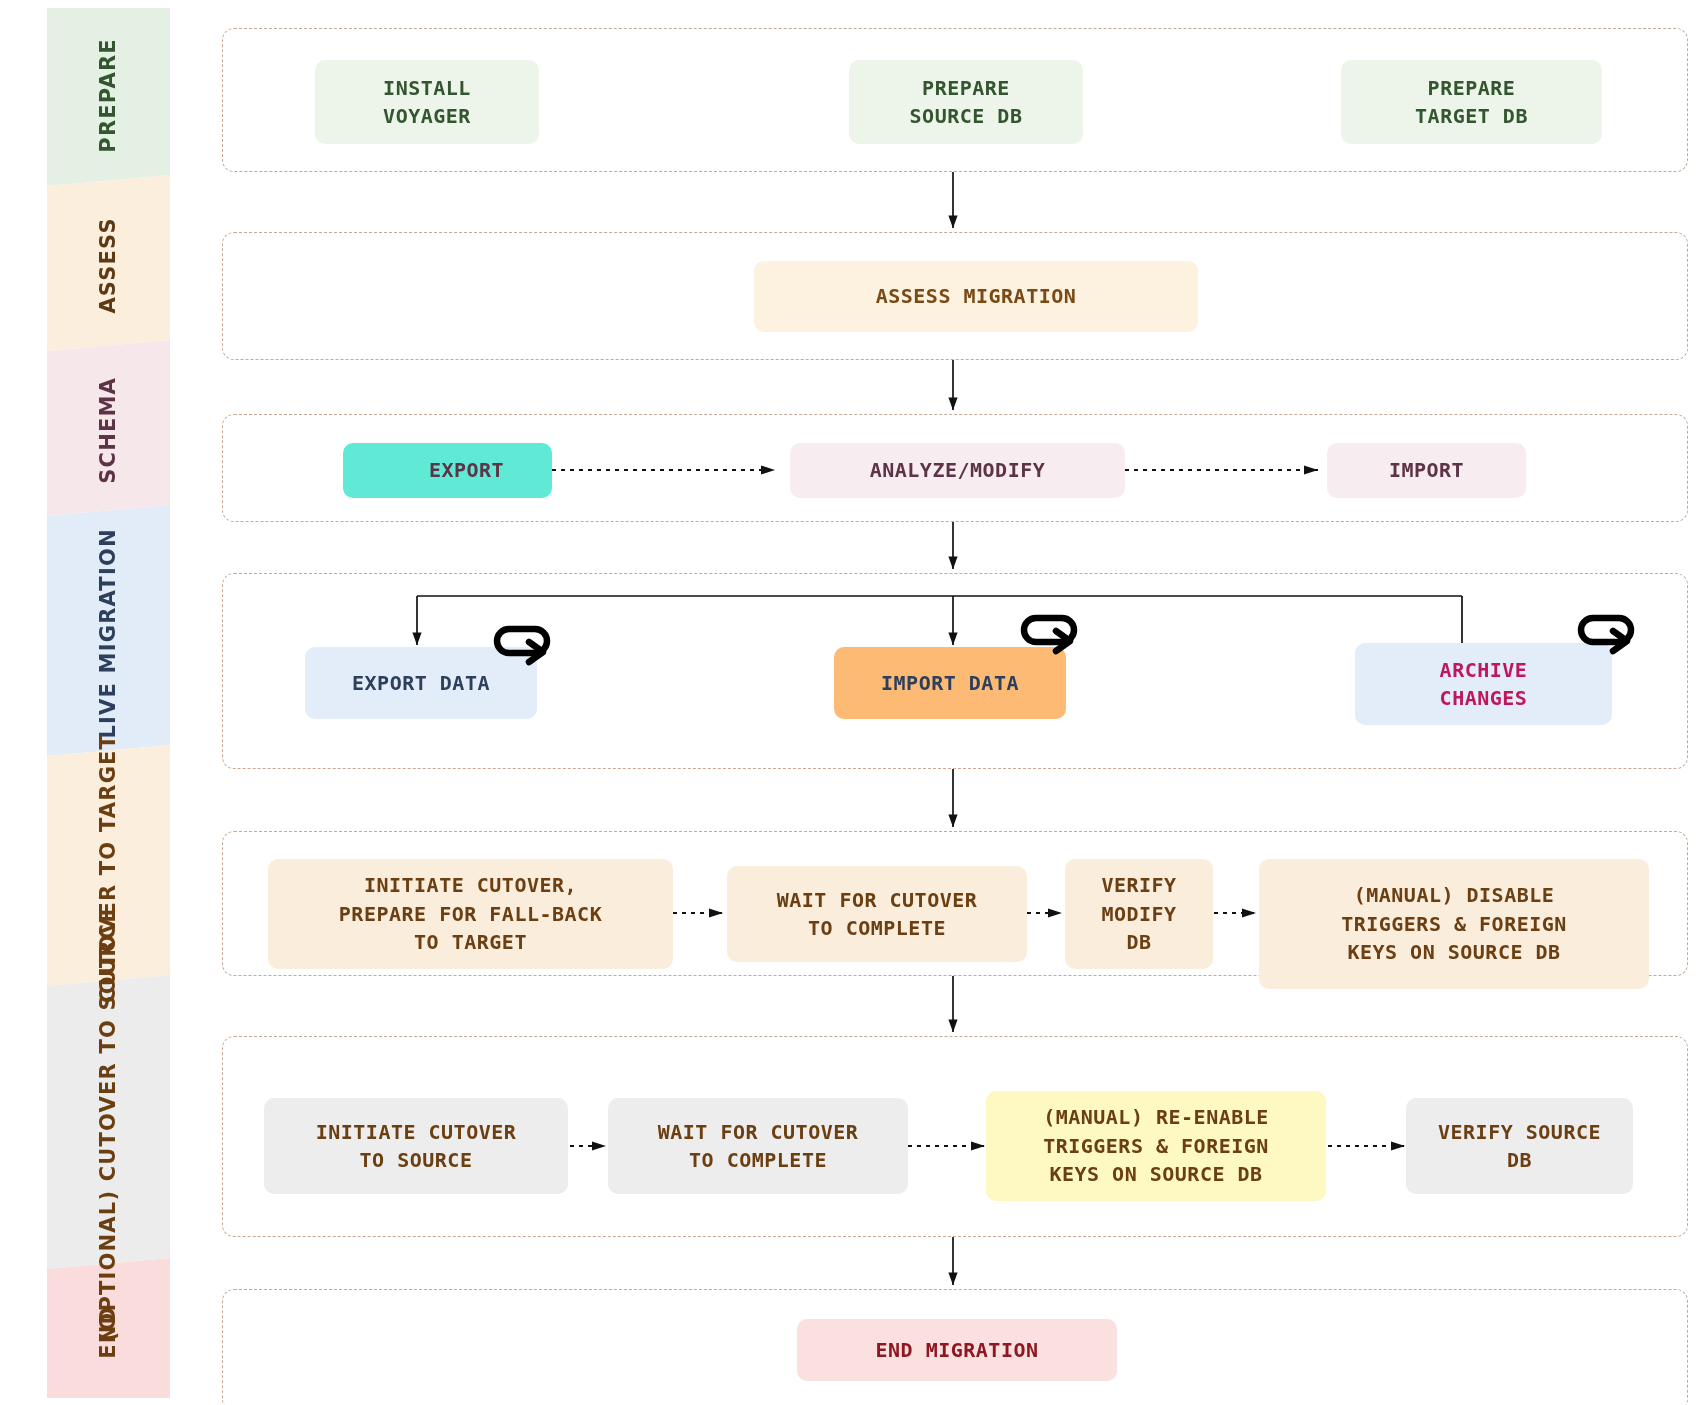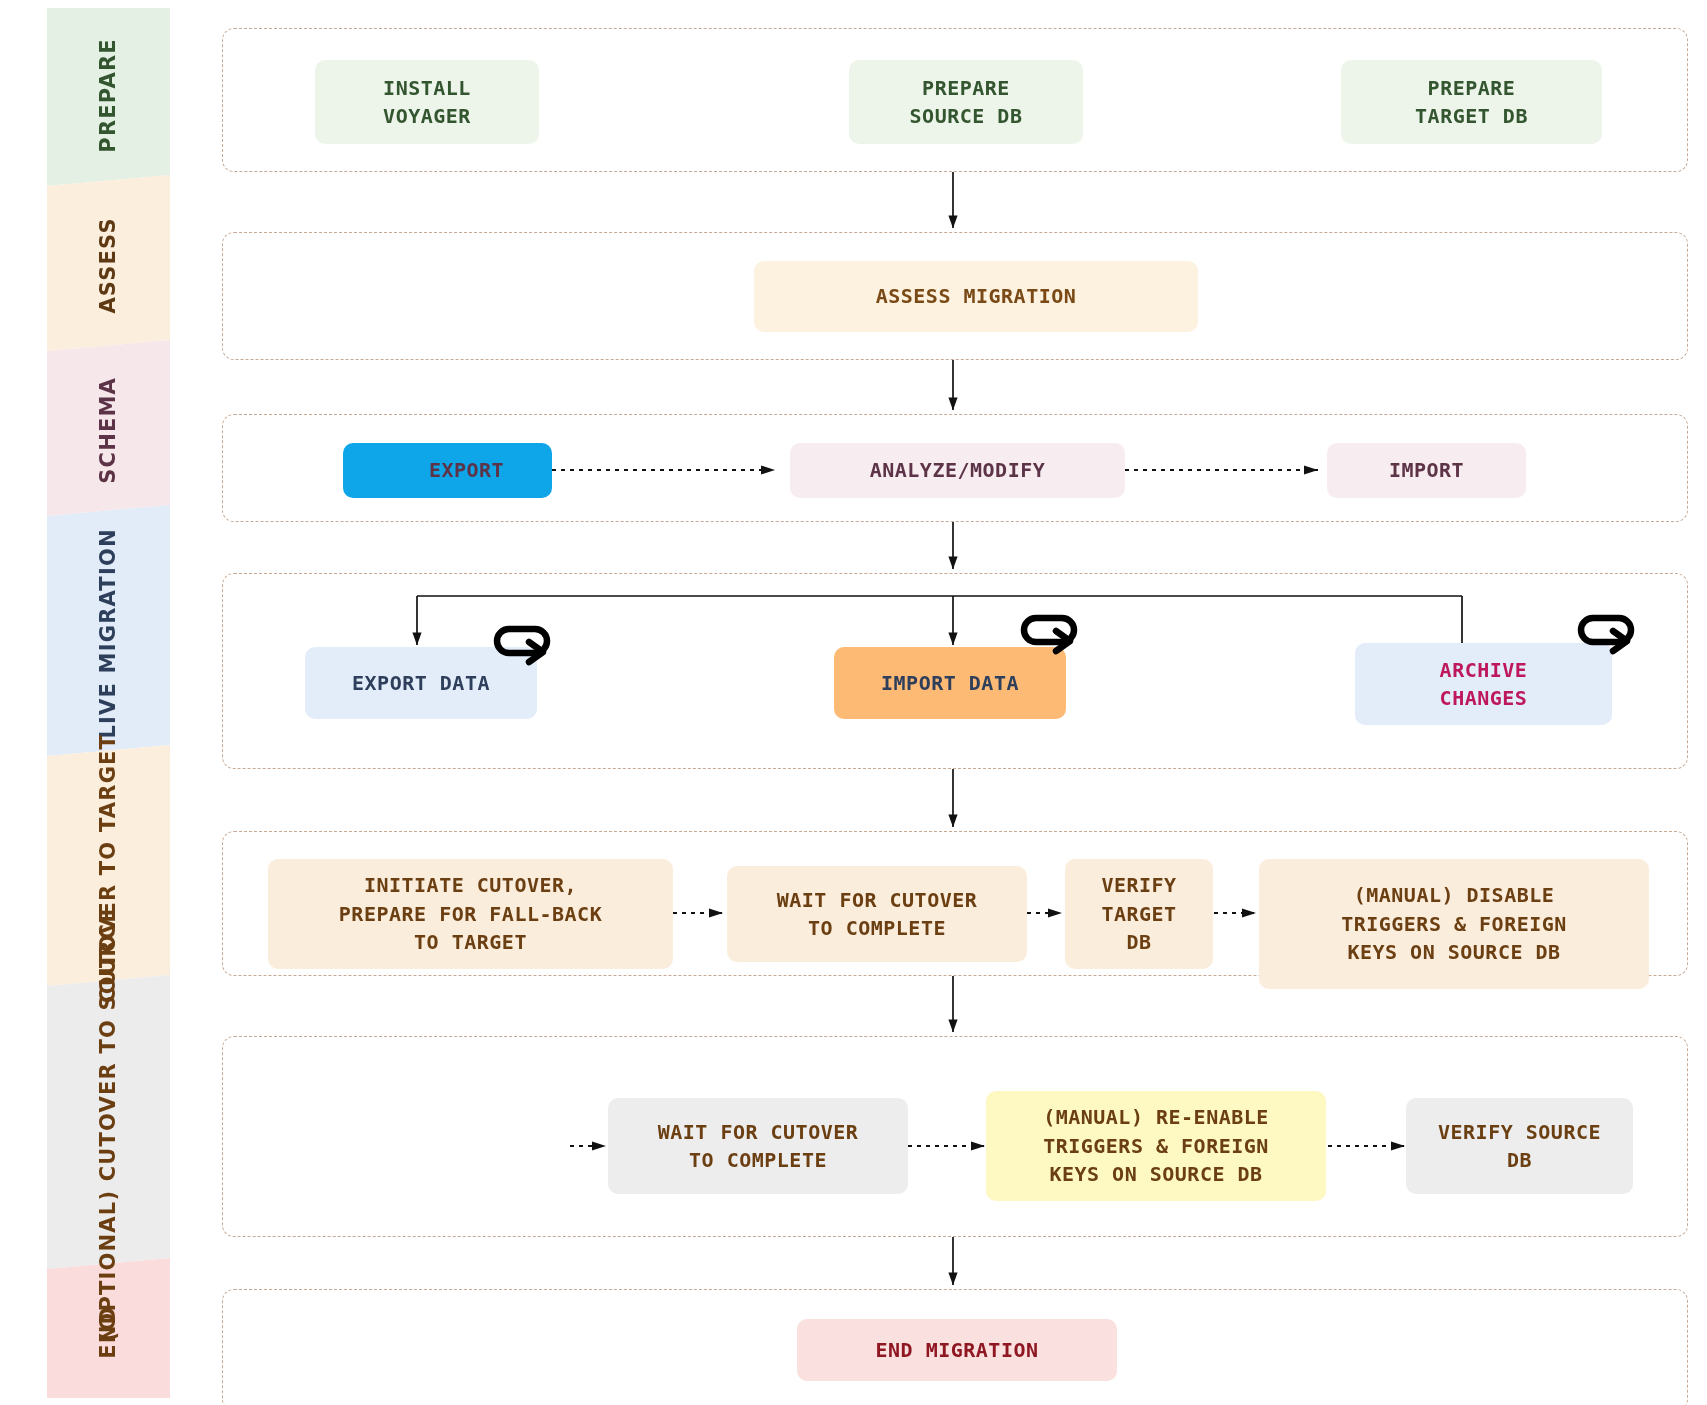--- a/index.html
+++ b/index.html
@@ -165,21 +165,21 @@
 
   <div class="node" style="left:315px;top:60px;width:224px;height:84px;background:#edf5ea;color:#33552f;">INSTALL
 VOYAGER</div>
   <div class="node" style="left:849px;top:60px;width:234px;height:84px;background:#edf5ea;color:#33552f;">PREPARE
 SOURCE DB</div>
   <div class="node" style="left:1341px;top:60px;width:261px;height:84px;background:#edf5ea;color:#33552f;">PREPARE
 TARGET DB</div>
 
   <div class="node" style="left:754px;top:261px;width:444px;height:71px;background:#fdf1e0;color:#7a4a16;">ASSESS MIGRATION</div>
 
-  <div class="node" style="left:343px;top:443px;width:209px;height:55px;background:#0ea5e9;color:#5c3347;padding-left:48px;">EXPORT</div>
+  <div class="node" style="left:343px;top:443px;width:209px;height:55px;background:#5eead4;color:#5c3347;padding-left:48px;">EXPORT</div>
   <div class="node" style="left:790px;top:443px;width:335px;height:55px;background:#f7ecef;color:#5c3347;">ANALYZE/MODIFY</div>
   <div class="node" style="left:305px;top:647px;width:232px;height:72px;background:#e3ecf9;color:#2e3f5c;">EXPORT DATA</div>
 
   <div class="node" style="left:1327px;top:443px;width:199px;height:55px;background:#f7ecef;color:#5c3347;">IMPORT</div>
   <div class="node" style="left:834px;top:647px;width:232px;height:72px;background:#fdba74;color:#2e3f5c;">IMPORT DATA</div>
   <div class="node" style="left:1355px;top:643px;width:257px;height:82px;background:#e3ecf9;color:#be185d;">ARCHIVE
 CHANGES</div>
 
   <svg class="loop-icon" style="left:489px;top:619px;" width="66" height="52" viewBox="0 0 66 52">
     <path d="M20,10 L46,10 A10,10 0 0 1 46,34 L20,34 A10,10 0 0 1 20,10" fill="none" stroke="#000" stroke-width="6.5" stroke-linecap="round"></path>
@@ -193,26 +193,28 @@
     <path d="M20,10 L46,10 A10,10 0 0 1 46,34 L20,34 A10,10 0 0 1 20,10" fill="none" stroke="#000" stroke-width="6.5" stroke-linecap="round"></path>
     <path d="M40,23 L54,33 L40,43" fill="none" stroke="#000" stroke-width="6.5" stroke-linecap="round" stroke-linejoin="round"></path>
   </svg>
 
   <div class="node" style="left:268px;top:859px;width:405px;height:110px;background:#fbeddc;color:#6b3f12;">INITIATE CUTOVER,
 PREPARE FOR FALL-BACK
 TO TARGET</div>
   <div class="node" style="left:727px;top:866px;width:300px;height:96px;background:#fbeddc;color:#6b3f12;">WAIT FOR CUTOVER
 TO COMPLETE</div>
   <div class="node" style="left:1065px;top:859px;width:148px;height:110px;background:#fbeddc;color:#6b3f12;">VERIFY
-TARGET
+MODIFY
 DB</div>
   <div class="node" style="left:1259px;top:859px;width:390px;height:130px;background:#fbeddc;color:#6b3f12;">(MANUAL) DISABLE
 TRIGGERS &amp; FOREIGN
 KEYS ON SOURCE DB</div>
 
+  <div class="node" style="left:264px;top:1098px;width:304px;height:96px;background:#ededed;color:#6b3f12;">INITIATE CUTOVER
+TO SOURCE</div>
   <div class="node" style="left:608px;top:1098px;width:300px;height:96px;background:#ededed;color:#6b3f12;">WAIT FOR CUTOVER
 TO COMPLETE</div>
   <div class="node" style="left:986px;top:1091px;width:340px;height:110px;background:#fef9c3;color:#6b3f12;">(MANUAL) RE-ENABLE
 TRIGGERS &amp; FOREIGN
 KEYS ON SOURCE DB</div>
   <div class="node" style="left:1406px;top:1098px;width:227px;height:96px;background:#ededed;color:#6b3f12;">VERIFY SOURCE
 DB</div>
 
   <div class="node" style="left:797px;top:1319px;width:320px;height:62px;background:#fbe0e0;color:#8e1722;">END MIGRATION</div>
 

